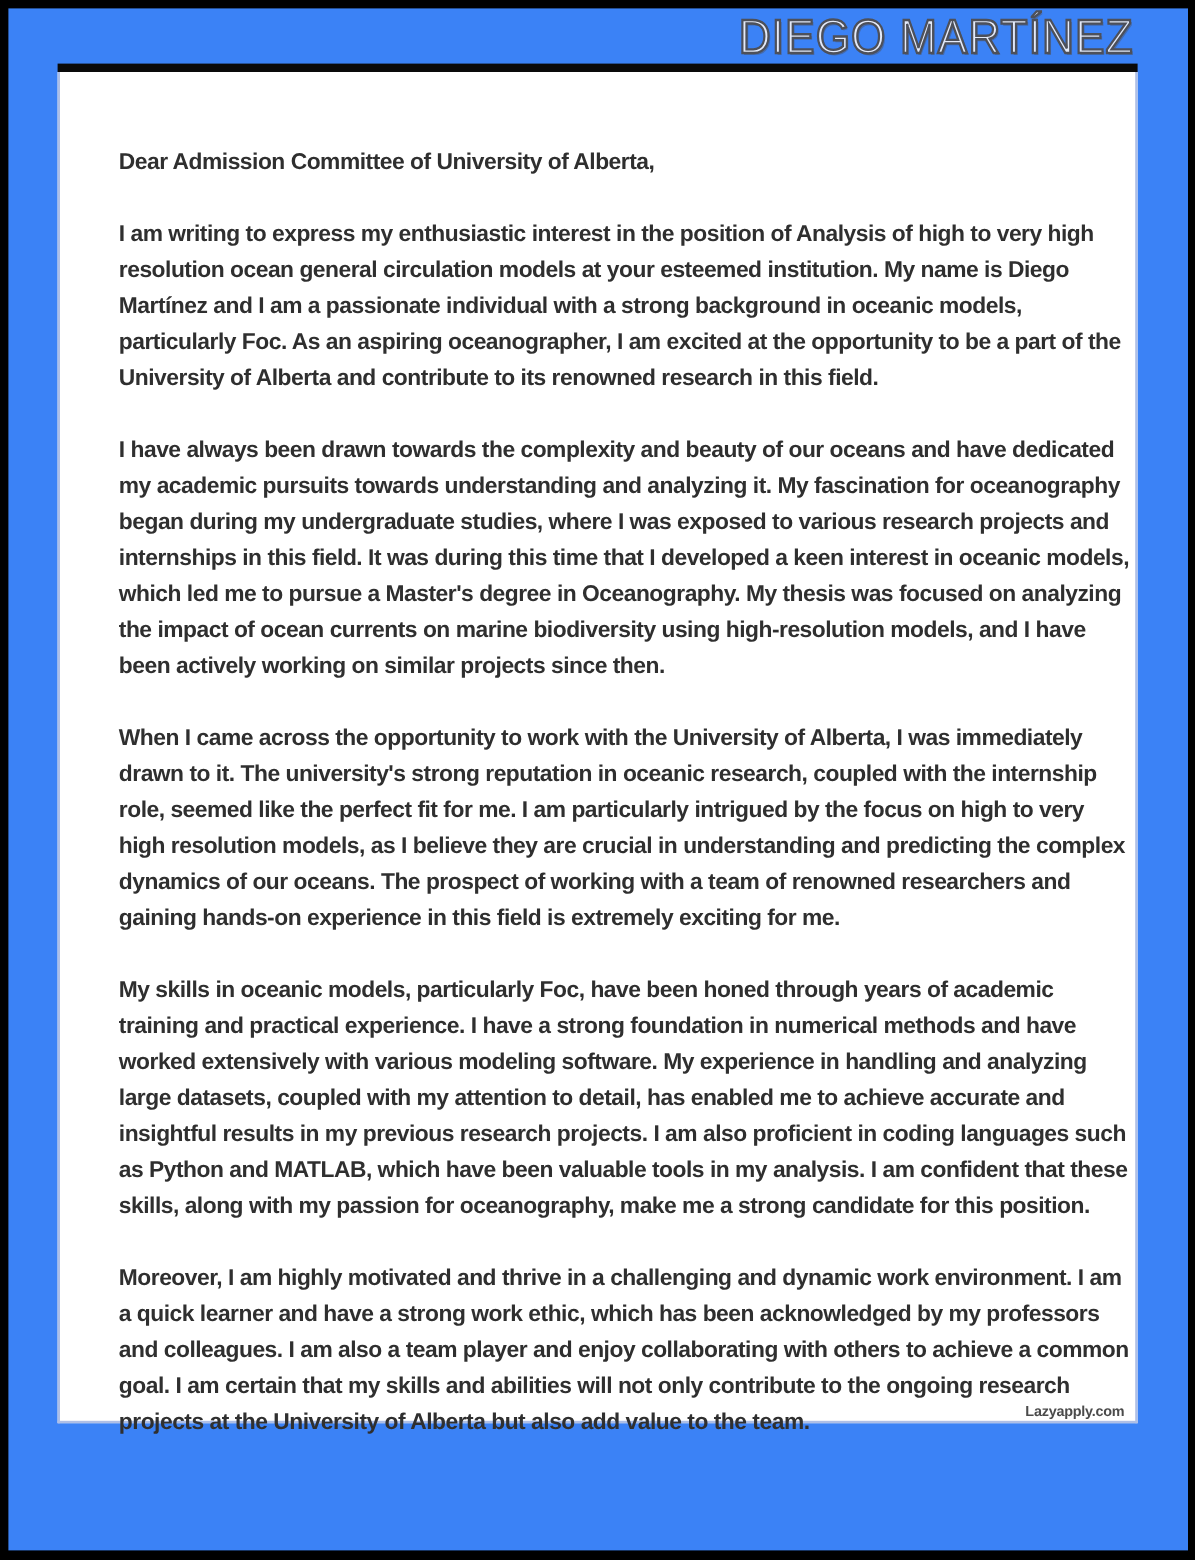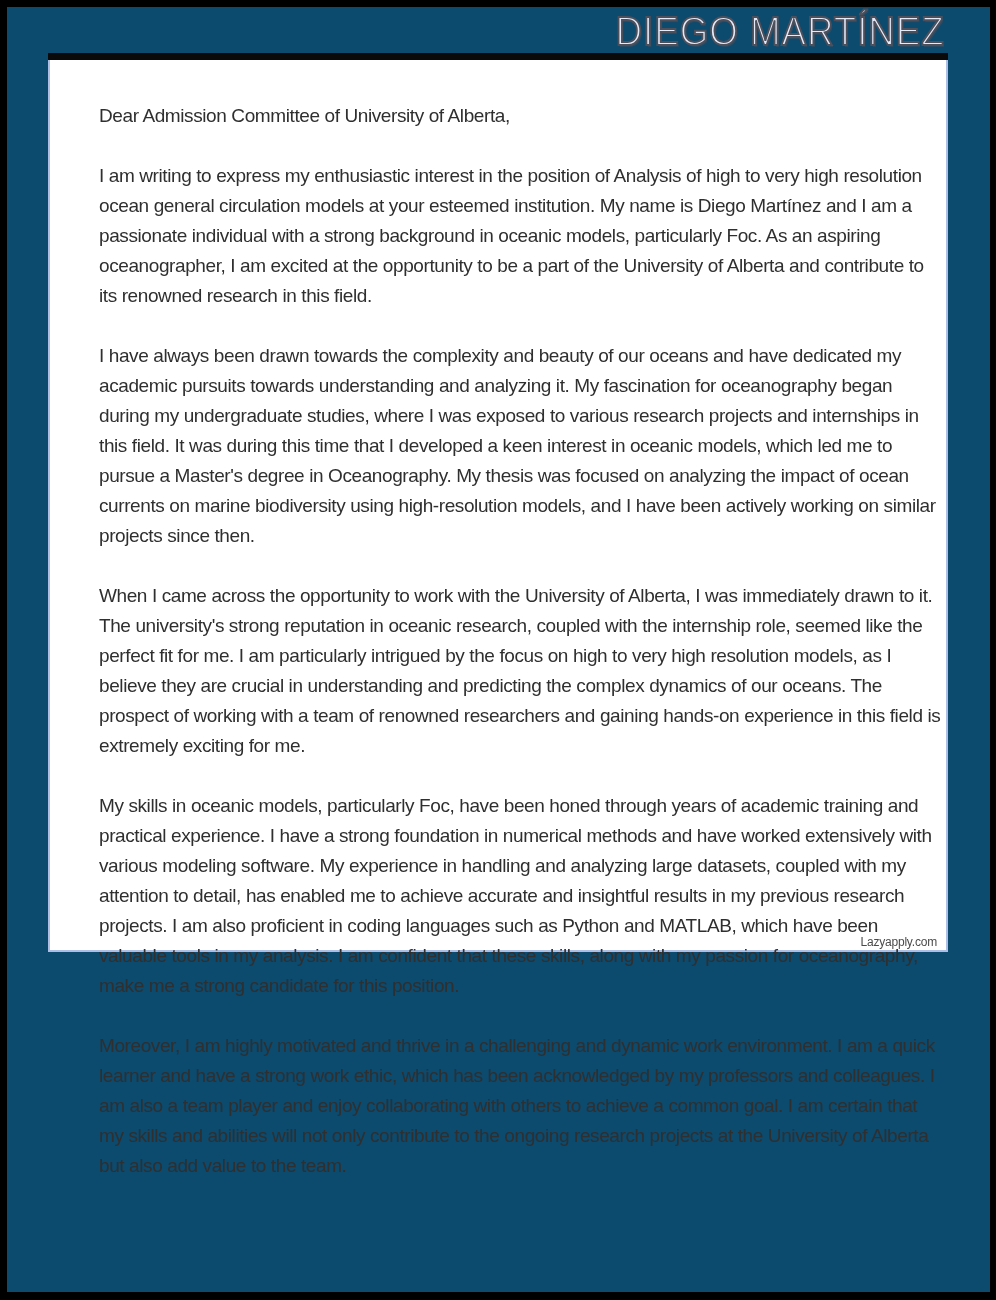--- a/index.html
+++ b/index.html
@@ -10,21 +10,21 @@
     overflow: hidden;
   }
   .screen {
     position: relative;
     width: 996px; height: 1300px;
     background: #000000;
   }
   .frame {
     position: absolute;
     left: 7px; top: 7px; right: 6px; bottom: 8px;
-    background: #0c4a6e;
+    background: #3b82f6;
   }
   .header-name {
     position: absolute;
     top: 0px; right: 45px;
     height: 48px; line-height: 48px;
     font-size: 40px;
     font-weight: 400;
     letter-spacing: 1px;
     color: #e3eafa;
     -webkit-text-stroke: 2px #4d505a;
@@ -35,27 +35,28 @@
   }
   .top-bar {
     position: absolute;
     left: 41px; top: 46px;
     width: 900px; height: 7px;
     background: #0a0a0a;
   }
   .page {
     position: absolute;
     left: 41px; top: 53px;
-    width: 900px; height: 892px;
+    width: 900px; height: 1126px;
     box-sizing: border-box;
     background: #ffffff;
     border: 2px solid #aebfe6;
     border-top: none;
-    padding: 41px 0 0 49px;
+    padding: 61px 0 0 49px;
     overflow: visible;
+    font-weight: bold;
   }
   .letter-body {
     width: 845px;
     font-size: 19px;
     letter-spacing: -0.4px;
     line-height: 30px;
     color: #2f2f2f;
   }
   .letter-body p {
     margin: 0 0 30px 0;

